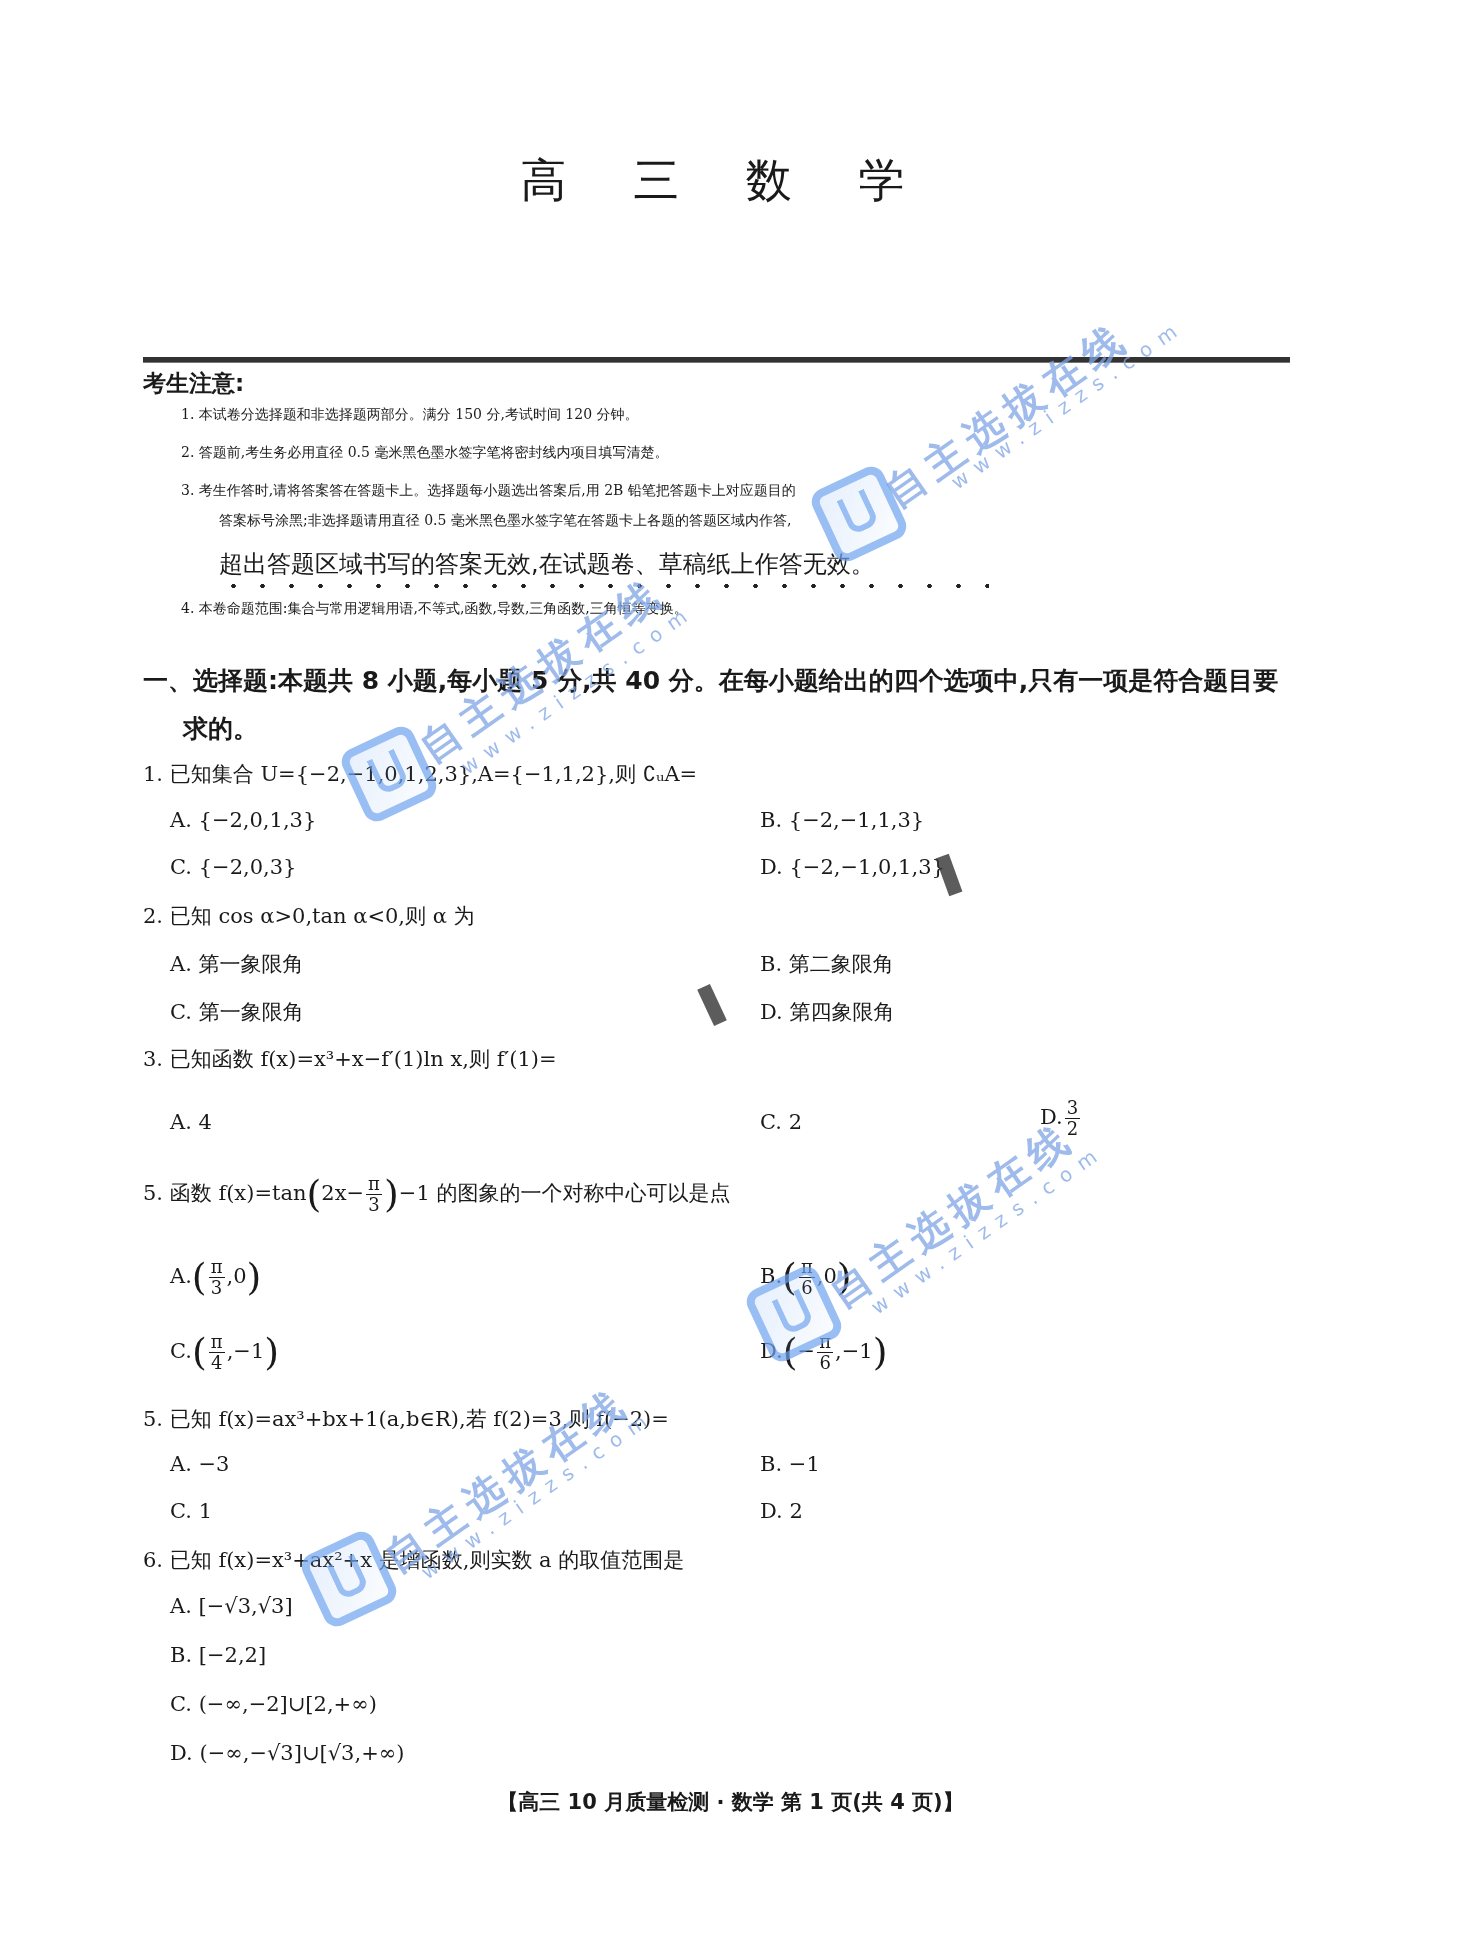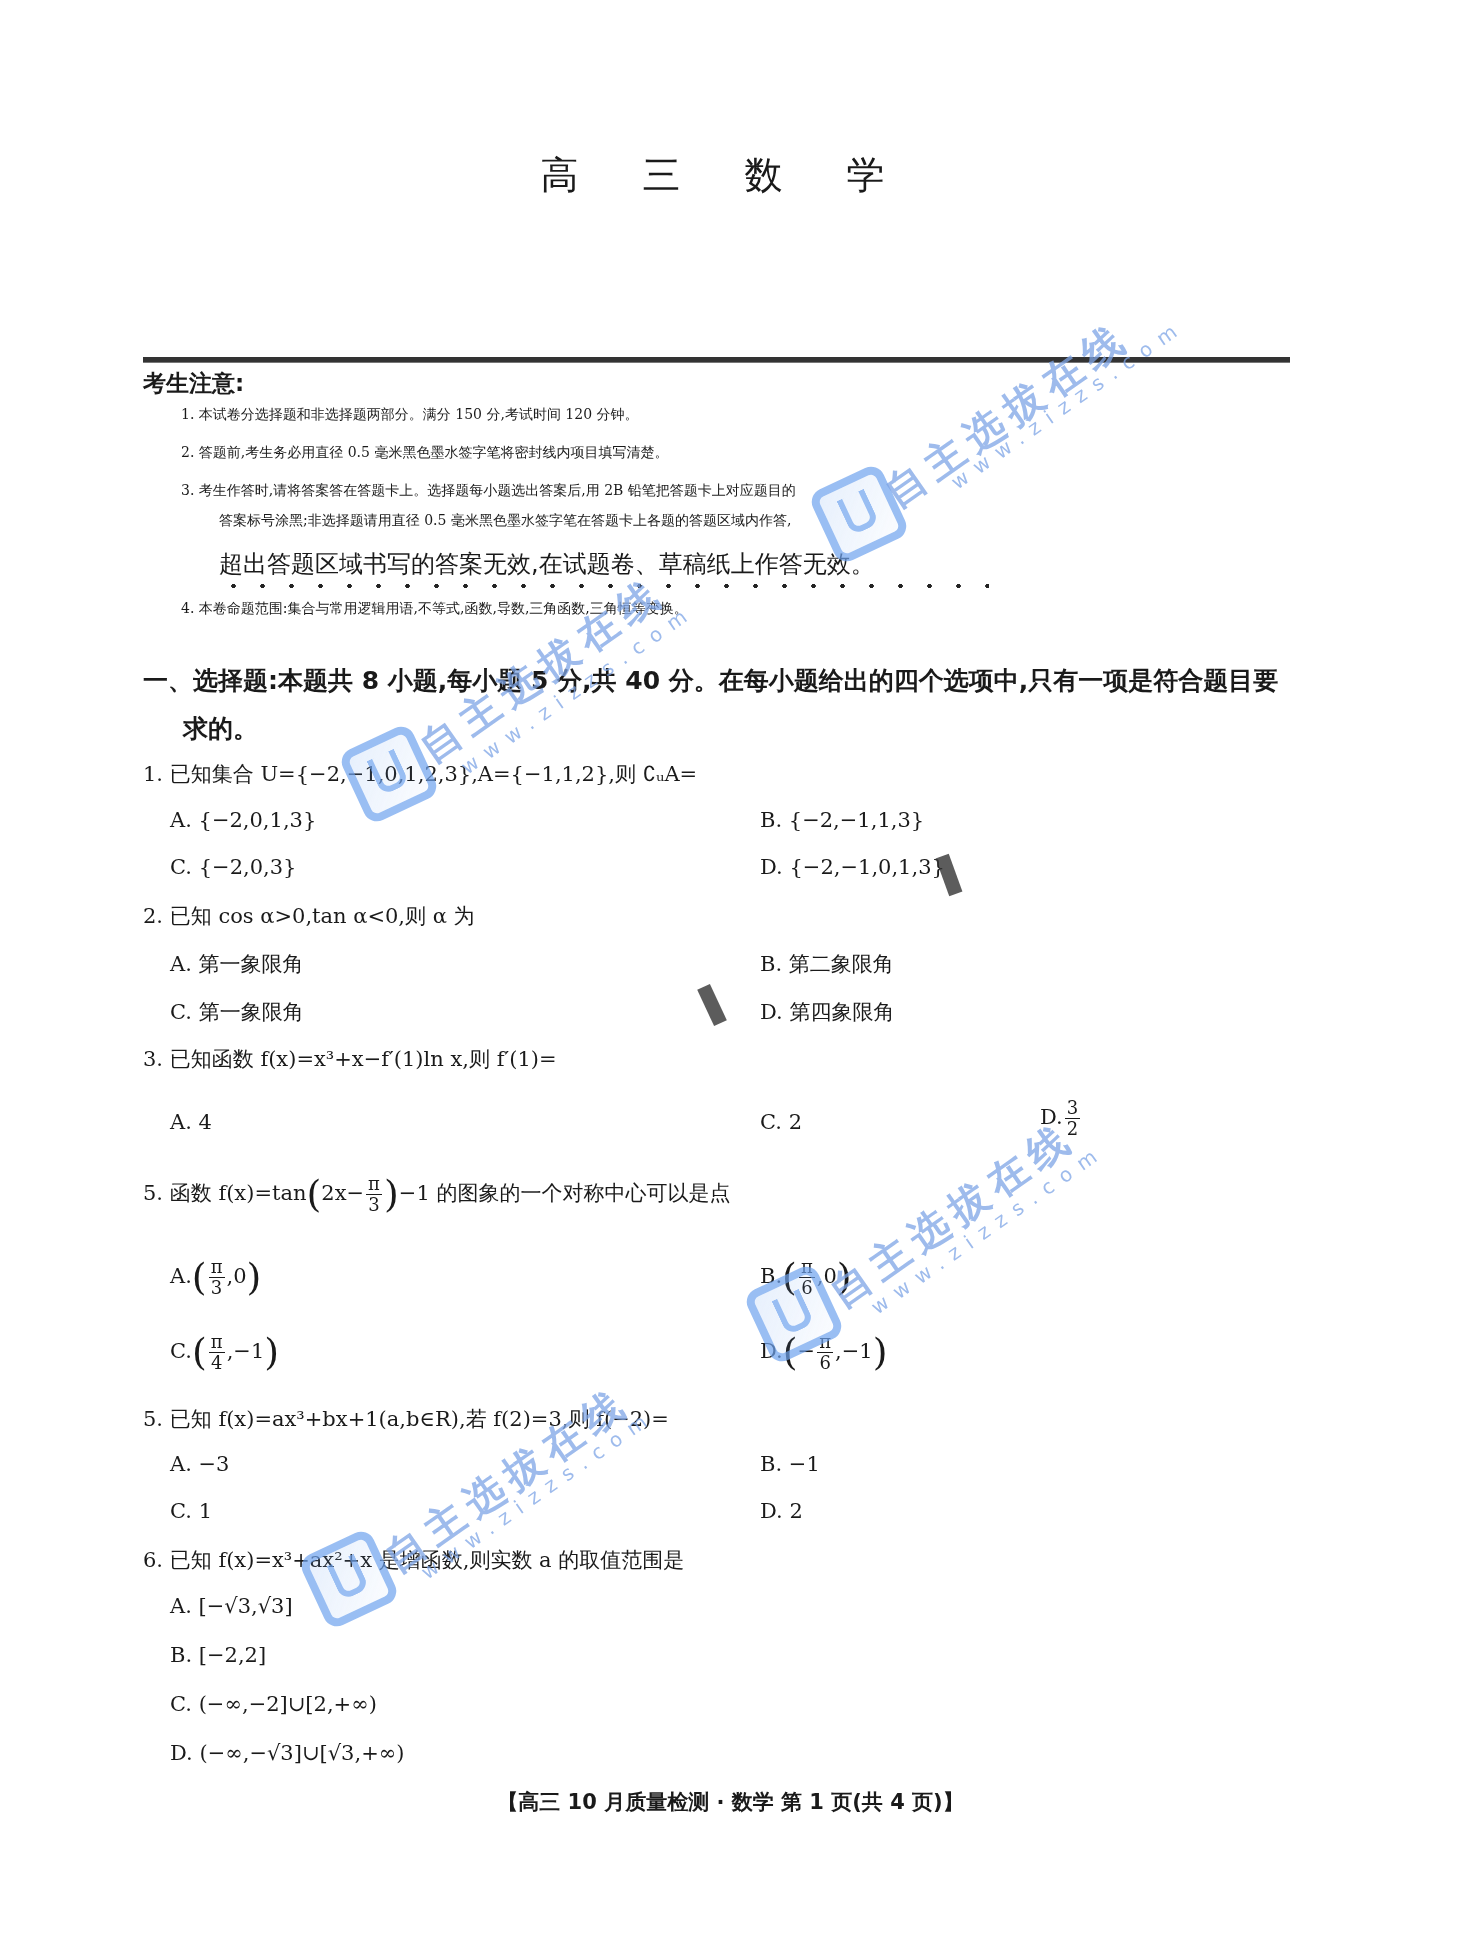--- a/index.html
+++ b/index.html
@@ -4,21 +4,21 @@
 <style>
   html, body { margin: 0; padding: 0; background: #ffffff; }
   body {
     width: 1461px; height: 1940px; position: relative; overflow: hidden;
     font-family: "DejaVu Serif", "Liberation Serif", serif;
     color: #1a1a1a;
   }
   .abs { position: absolute; }
   .title {
     left: 0; width: 1451px; top: 150px; text-align: center;
-    font-size: 38px; letter-spacing: 26px; font-weight: normal;
+    font-size: 46px; letter-spacing: 26px; font-weight: normal;
     font-family: "DejaVu Serif", serif;
   }
   .rule { left: 143px; width: 1147px; top: 357px; height: 5px; background: #333; border-bottom: 1px solid #777; }
   .notice-h { left: 143px; top: 368px; font-size: 23px; font-weight: bold; font-family: "DejaVu Sans", sans-serif; }
   .notice { left: 181px; font-size: 14px; line-height: 28px; white-space: nowrap; }
   .notice-bold { font-family: "DejaVu Sans", sans-serif; font-weight: normal; font-size: 24px; left: 219px; }
   .dots { left: 219px; top: 582px; width: 770px; height: 8px;
     background-image: radial-gradient(circle, #222 2px, transparent 2.5px);
     background-size: 29px 8px; background-repeat: repeat-x; }
   .sec { left: 143px; font-family: "DejaVu Sans", sans-serif; font-weight: bold; font-size: 25px; white-space: nowrap; }

